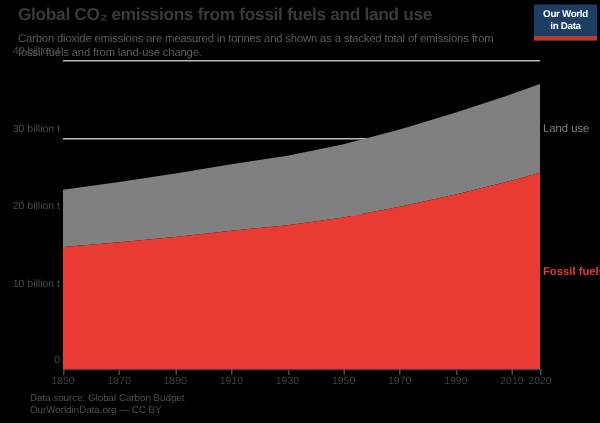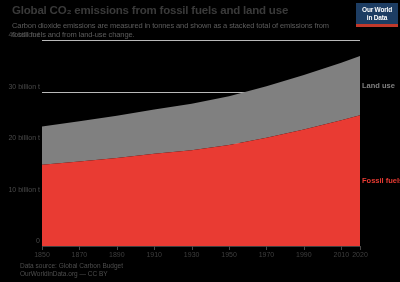--- a/index.html
+++ b/index.html
@@ -130,21 +130,21 @@
     font-weight: bold;
     color: #e93b33;
     white-space: nowrap;
     line-height: 9px;
   }
   #series-label-gray {
     position: absolute;
     left: 362px;
     top: 96px;
     font-size: 7.5px;
-    font-weight: bold;
+    font-weight: normal;
     color: #808080;
     white-space: nowrap;
     line-height: 9px;
   }
 
   
   #chart-footer {
     position: absolute;
     left: 20px;
     top: 262px;

